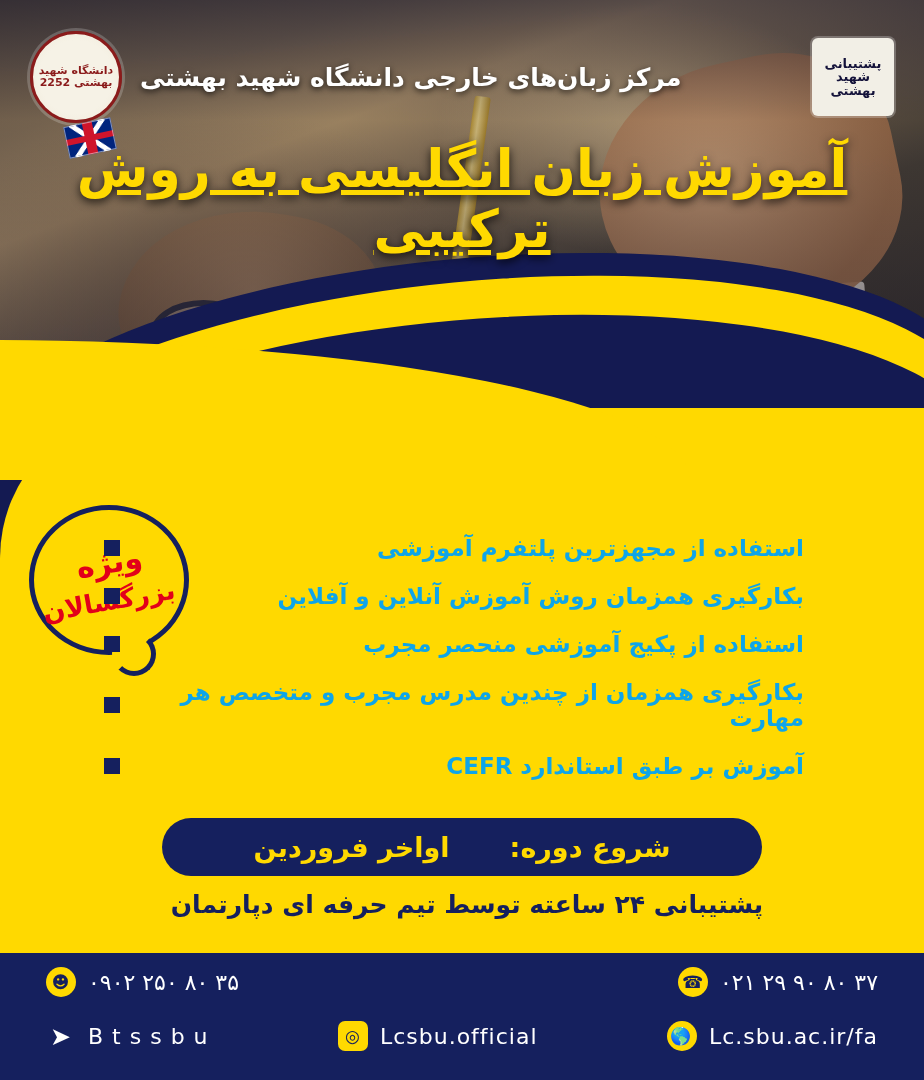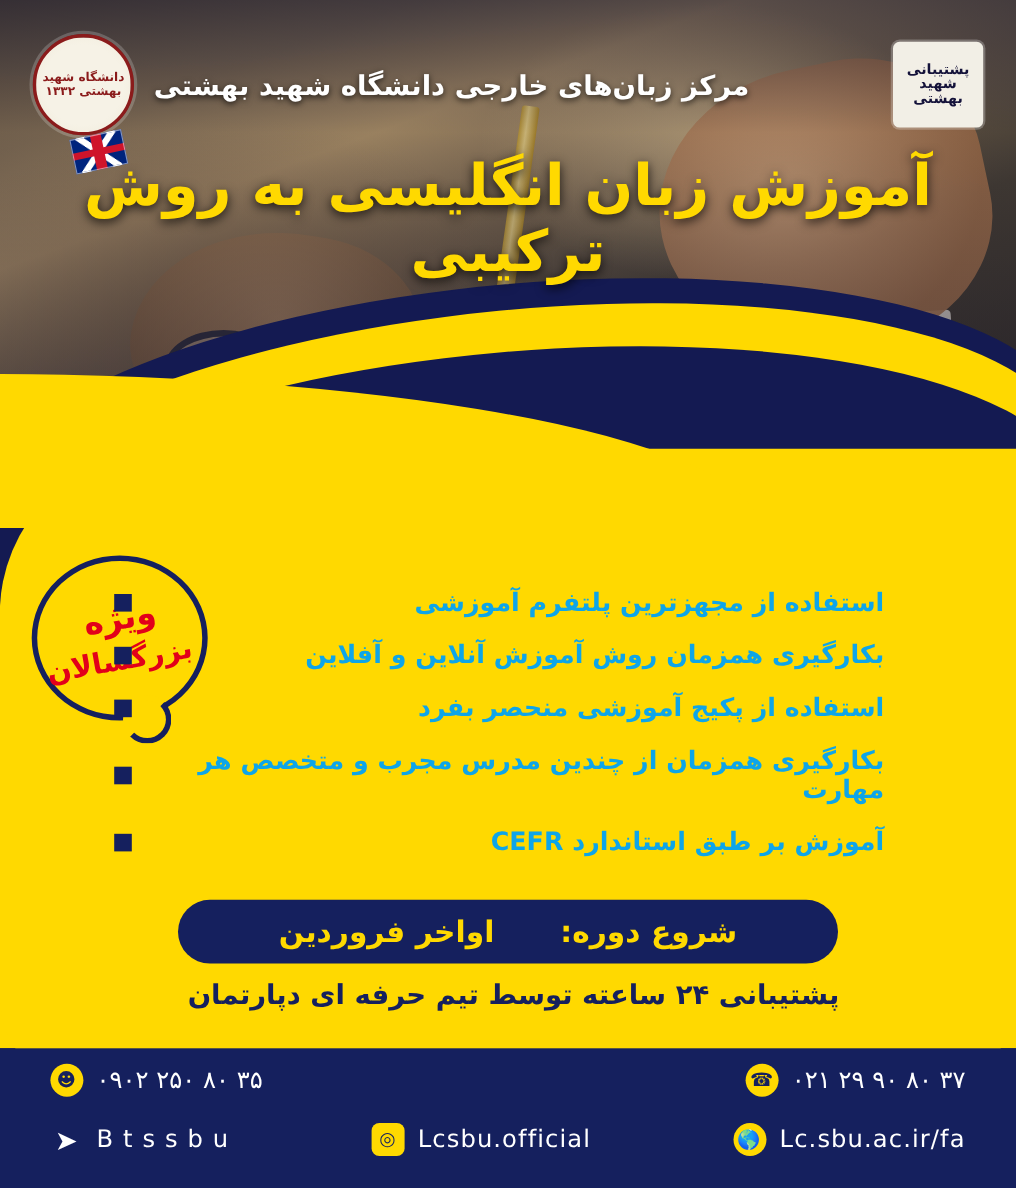--- a/index.html
+++ b/index.html
@@ -104,21 +104,21 @@
     background:
       linear-gradient(to bottom, rgba(0,0,0,0) 40%, #cf142b 40%, #cf142b 60%, rgba(0,0,0,0) 60%),
       linear-gradient(to right, rgba(0,0,0,0) 40%, #cf142b 40%, #cf142b 60%, rgba(0,0,0,0) 60%),
       linear-gradient(45deg, rgba(0,0,0,0) 45%, #fff 45%, #fff 55%, rgba(0,0,0,0) 55%),
       linear-gradient(-45deg, rgba(0,0,0,0) 45%, #fff 45%, #fff 55%, rgba(0,0,0,0) 55%),
       #00247d;
     transform:rotate(-12deg);border:1px solid rgba(255,255,255,.5);
   }
   .headline{
     color:#ffd900;font-size:52px;font-weight:bold;line-height:1.15;
-    text-shadow:0 3px 10px rgba(0,0,0,.8);padding:0 40px;
+    text-shadow:0 3px 10px rgba(0,0,0,.8);padding:0 40px;text-decoration:underline;
   }
   .subheadline{
     margin-top:18px;color:#ffffff;font-size:20px;font-weight:bold;
     text-shadow:0 2px 6px rgba(0,0,0,.85);
   }
 
   
   .bubble{
     position:absolute;right:735px;top:505px;width:150px;height:140px;
     background:#ffd900;border:5px solid #15205e;border-radius:50%;
@@ -196,21 +196,21 @@
 
   <div class="yellow-panel"></div>
   <div class="panel-bottom-curve"></div>
 
   <div class="header">
     <div class="logo-left">
       <div class="glyph">پشتیبانی شهید بهشتی</div>
     </div>
     <div class="header-title">مرکز زبان‌های خارجی دانشگاه شهید بهشتی</div>
     <div class="logo-right">
-      <div class="glyph">دانشگاه شهید بهشتی ۱۳۳۲</div>
+      <div class="glyph">دانشگاه شهید بهشتی 2252</div>
     </div>
   </div>
 
   <div class="headline-wrap">
     <div class="flag"></div>
     <div class="headline">آموزش زبان انگلیسی به روش ترکیبی</div>
   </div>
 
   <div class="bubble">
     <div class="b1">ویژه</div>
@@ -220,21 +220,21 @@
   <div class="features">
     <div class="feature">
       <div class="txt">استفاده از مجهزترین پلتفرم آموزشی</div>
       <div class="bullet"></div>
     </div>
     <div class="feature">
       <div class="txt">بکارگیری همزمان روش آموزش آنلاین و آفلاین</div>
       <div class="bullet"></div>
     </div>
     <div class="feature">
-      <div class="txt">استفاده از پکیج آموزشی منحصر بفرد</div>
+      <div class="txt">استفاده از پکیج آموزشی منحصر مجرب</div>
       <div class="bullet"></div>
     </div>
     <div class="feature">
       <div class="txt">بکارگیری همزمان از چندین مدرس مجرب و متخصص هر مهارت</div>
       <div class="bullet"></div>
     </div>
     <div class="feature">
       <div class="txt">آموزش بر طبق استاندارد CEFR</div>
       <div class="bullet"></div>
     </div>

